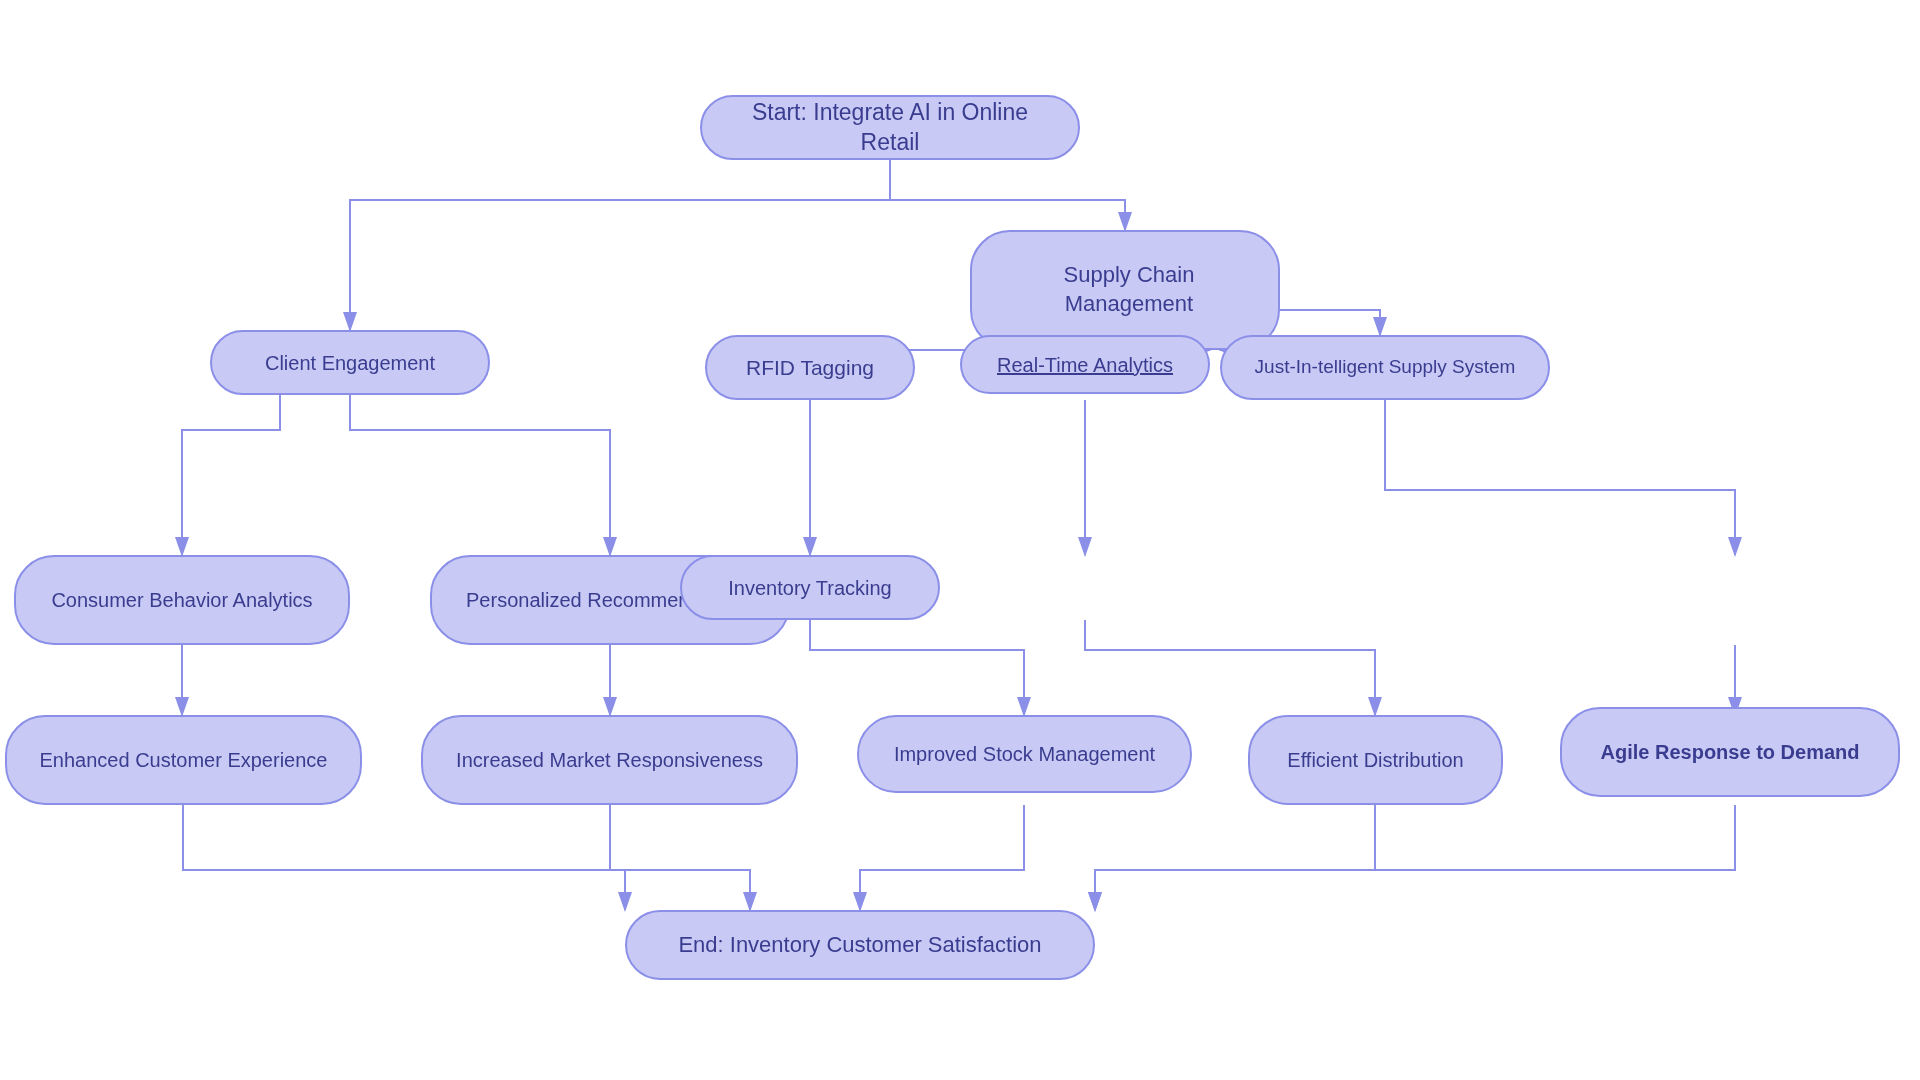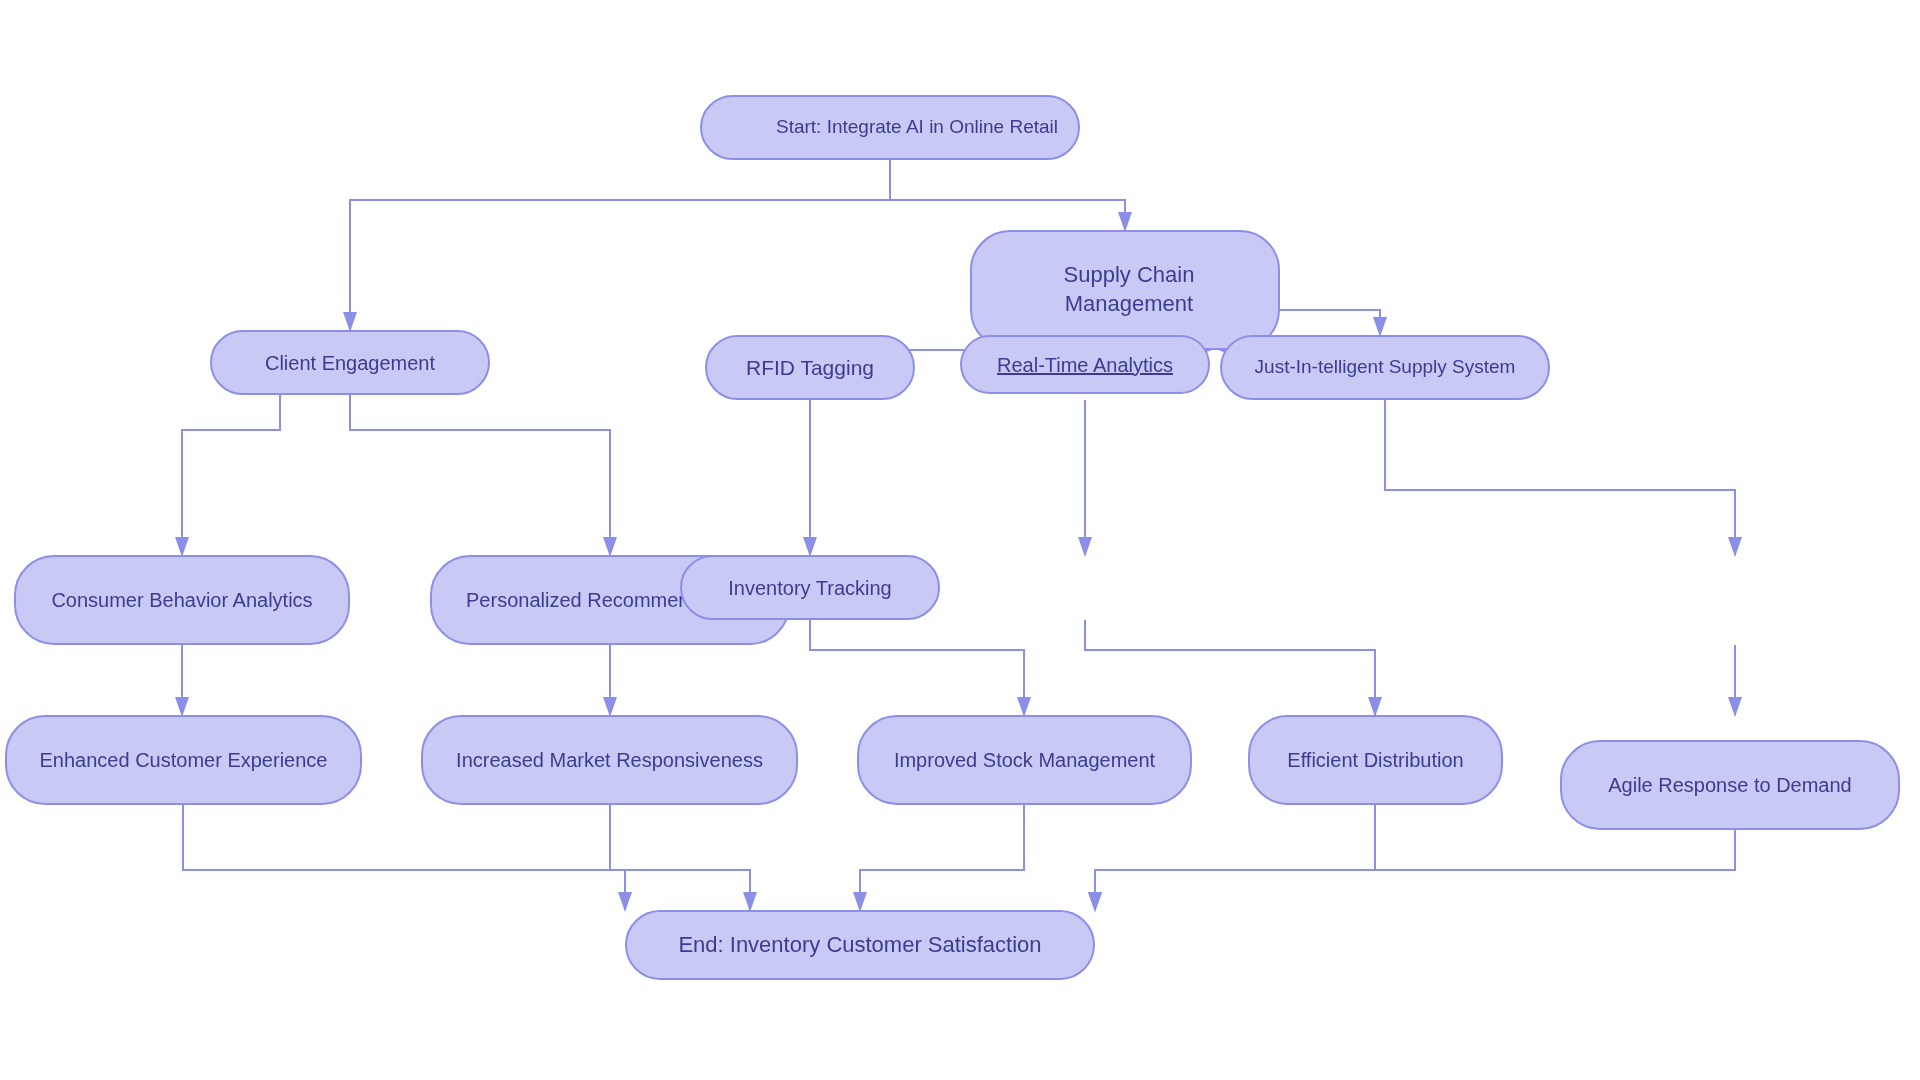--- a/index.html
+++ b/index.html
@@ -88,21 +88,21 @@
     <path d="M 610 805 L 610 870 L 750 870 L 750 910" stroke="#8b8fe8" stroke-width="2" fill="none" marker-end="url(#arrow)"></path>
 
     <path d="M 1024 805 L 1024 870 L 860 870 L 860 910" stroke="#8b8fe8" stroke-width="2" fill="none" marker-end="url(#arrow)"></path>
 
     <path d="M 1375 805 L 1375 870 L 1095 870 L 1095 910" stroke="#8b8fe8" stroke-width="2" fill="none" marker-end="url(#arrow)"></path>
 
     <path d="M 1735 805 L 1735 870 L 1095 870" stroke="#8b8fe8" stroke-width="2" fill="none"></path>
     <path d="M 1095 870 L 1095 910" stroke="#8b8fe8" stroke-width="2" fill="none" marker-end="url(#arrow)"></path>
   </svg>
 
-  <div class="node" style="left:700px;top:95px;width:380px;height:65px;font-size:19px;justify-content:flex-end;">
+  <div class="node" style="left:700px;top:95px;width:380px;height:65px;font-size:23px;justify-content:flex-end;">
     <span>Start: Integrate AI in Online Retail</span>
   </div>
   <div class="node" style="left:210px;top:330px;width:280px;height:65px;font-size:20px;">
     <span>Client Engagement</span>
   </div>
   <div class="node" style="left:970px;top:230px;width:310px;height:120px;font-size:22px;padding-left:28px;">
     <span>Supply Chain Management</span>
   </div>
   <div class="node" style="left:14px;top:555px;width:336px;height:90px;font-size:20px;">
     <span>Consumer Behavior Analytics</span>
@@ -121,25 +121,25 @@
   </div>
   <div class="node" style="left:680px;top:555px;width:260px;height:65px;font-size:20px;">
     <span>Inventory Tracking</span>
   </div>
   <div class="node" style="left:5px;top:715px;width:357px;height:90px;font-size:20px;">
     <span>Enhanced Customer Experience</span>
   </div>
   <div class="node" style="left:421px;top:715px;width:377px;height:90px;font-size:20px;">
     <span>Increased Market Responsiveness</span>
   </div>
-  <div class="node" style="left:857px;top:715px;width:335px;height:90px;font-size:20px;">
+  <div class="node" style="left:857px;top:715px;width:335px;height:78px;font-size:20px;">
     <span>Improved Stock Management</span>
   </div>
   <div class="node" style="left:1248px;top:715px;width:255px;height:90px;font-size:20px;">
     <span>Efficient Distribution</span>
   </div>
-  <div class="node" style="left:1560px;top:740px;width:340px;height:90px;font-size:20px;">
+  <div class="node" style="left:1560px;top:707px;width:340px;height:90px;font-size:20px;font-weight:bold;">
     <span>Agile Response to Demand</span>
   </div>
   <div class="node" style="left:625px;top:910px;width:470px;height:70px;font-size:22px;">
     <span>End: Inventory Customer Satisfaction</span>
   </div>
 </div>
 
 </body></html>

